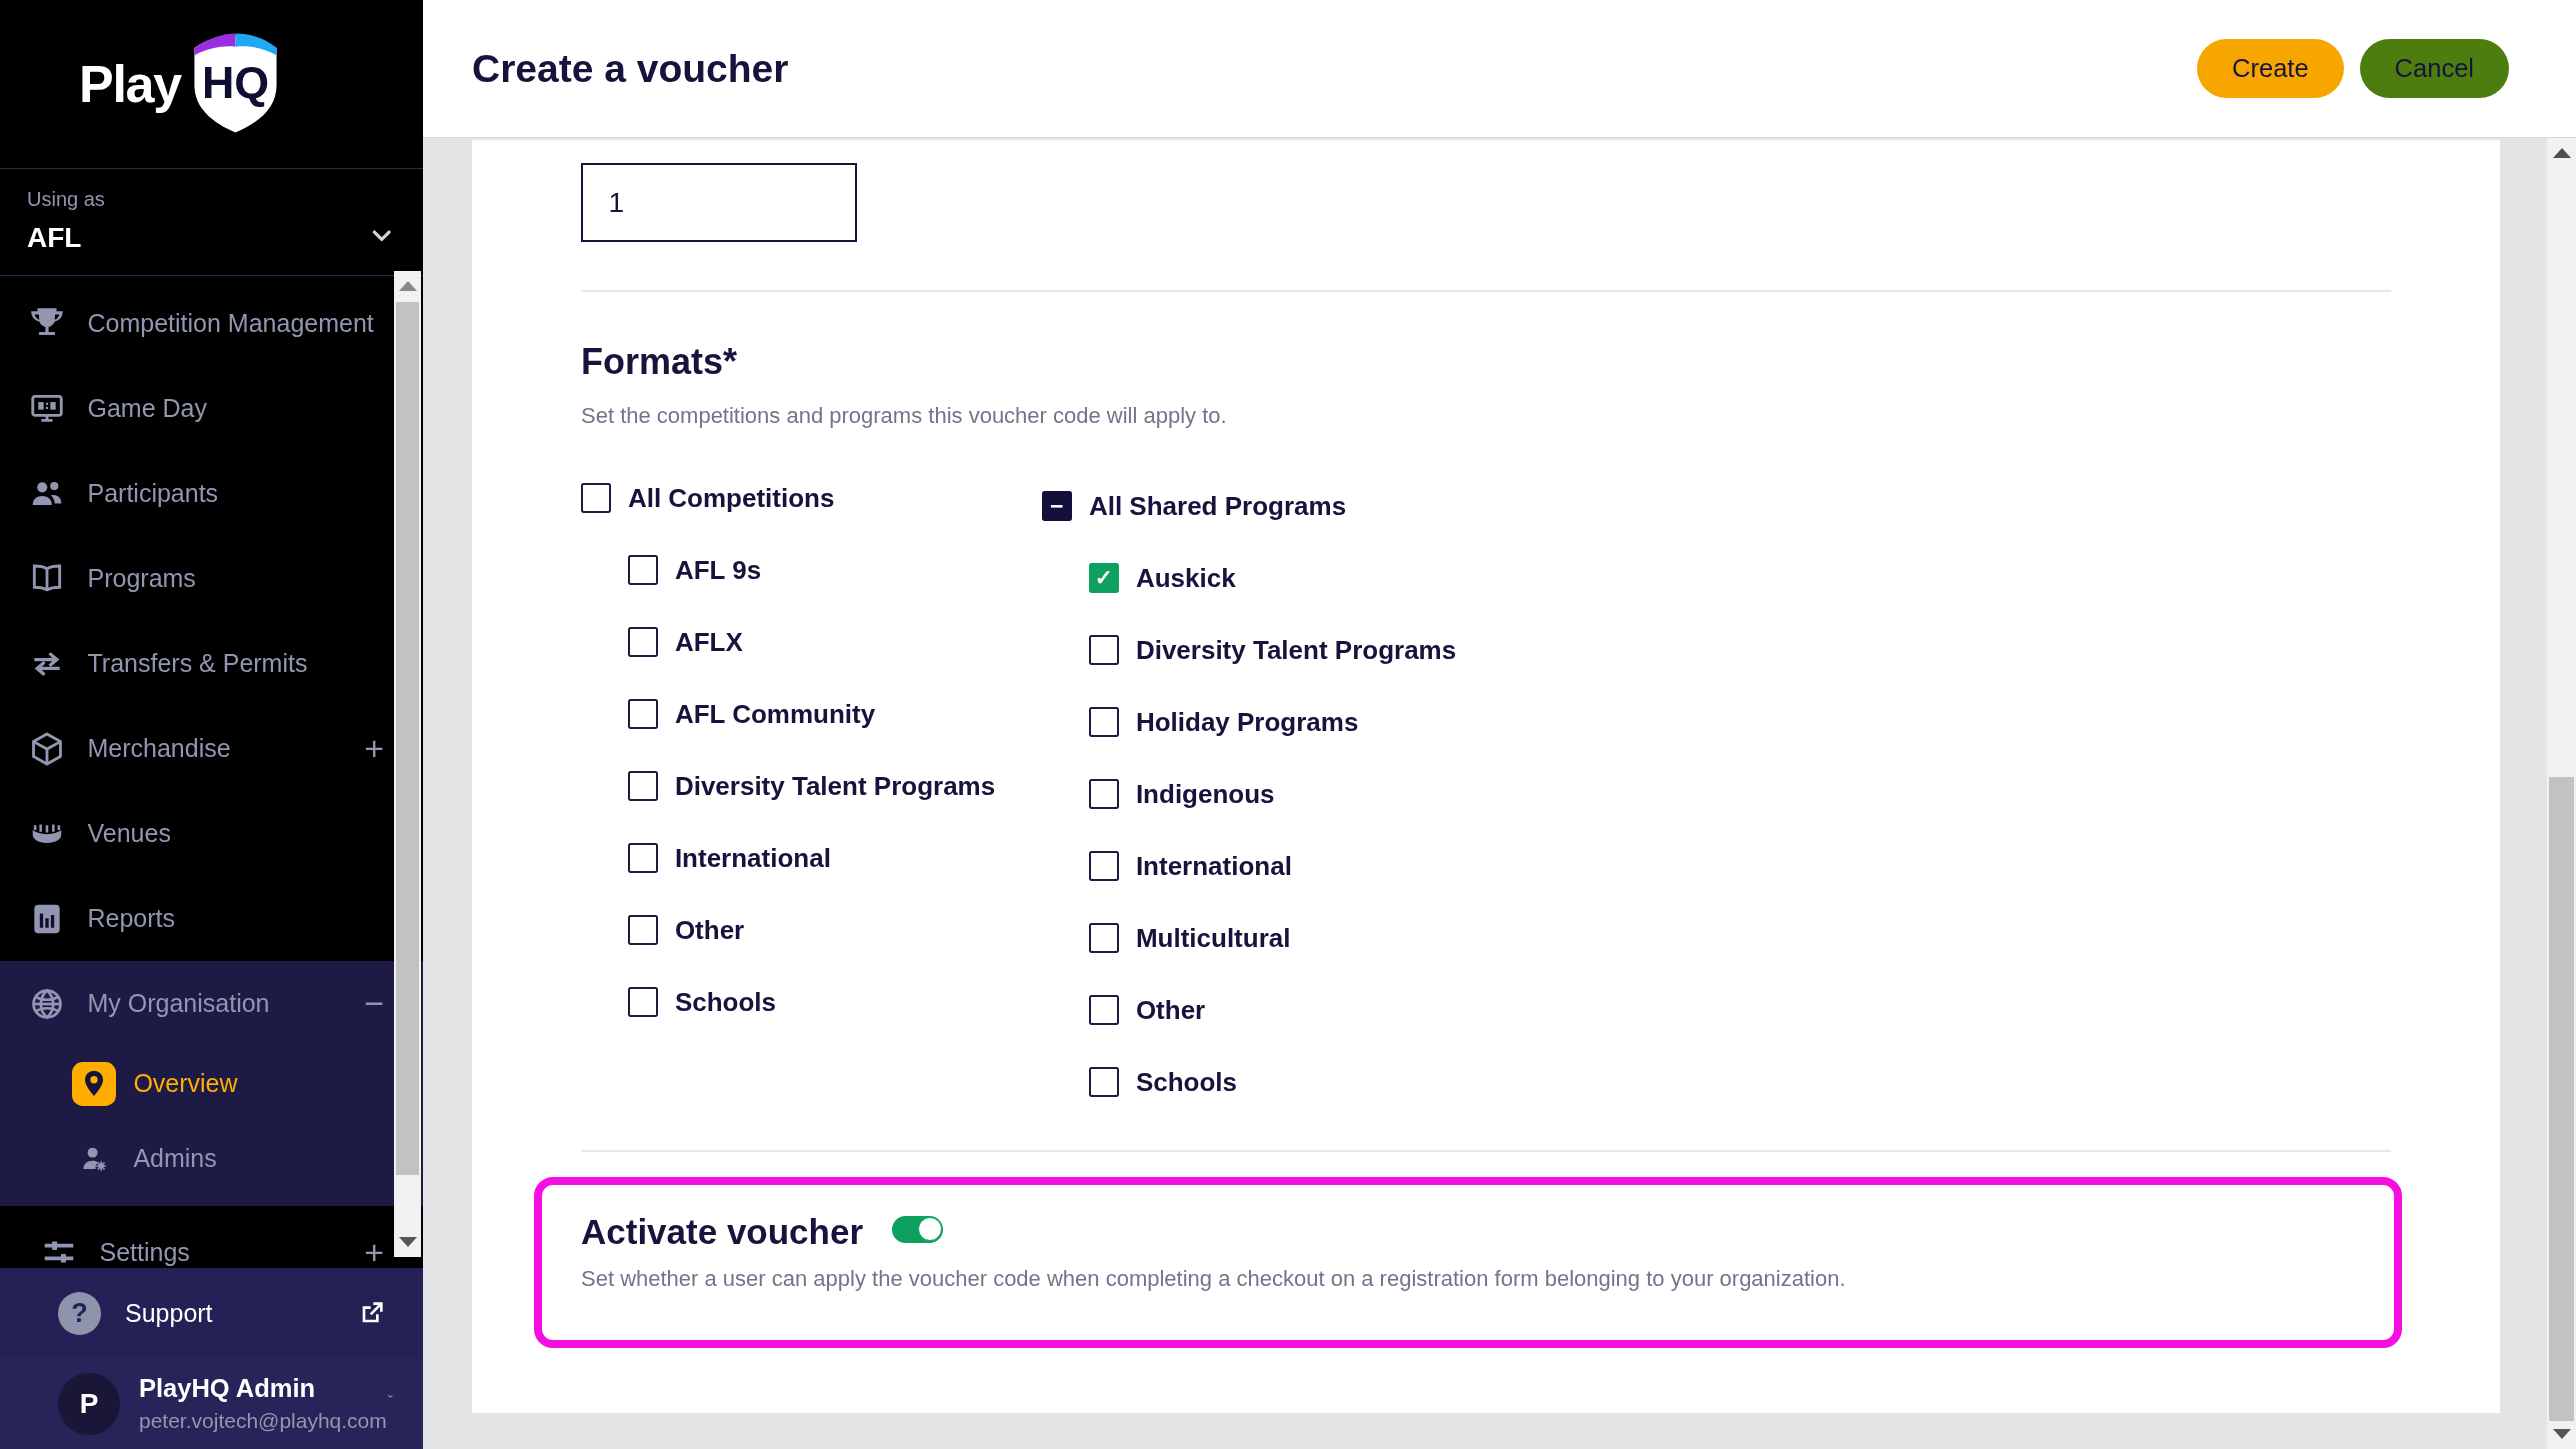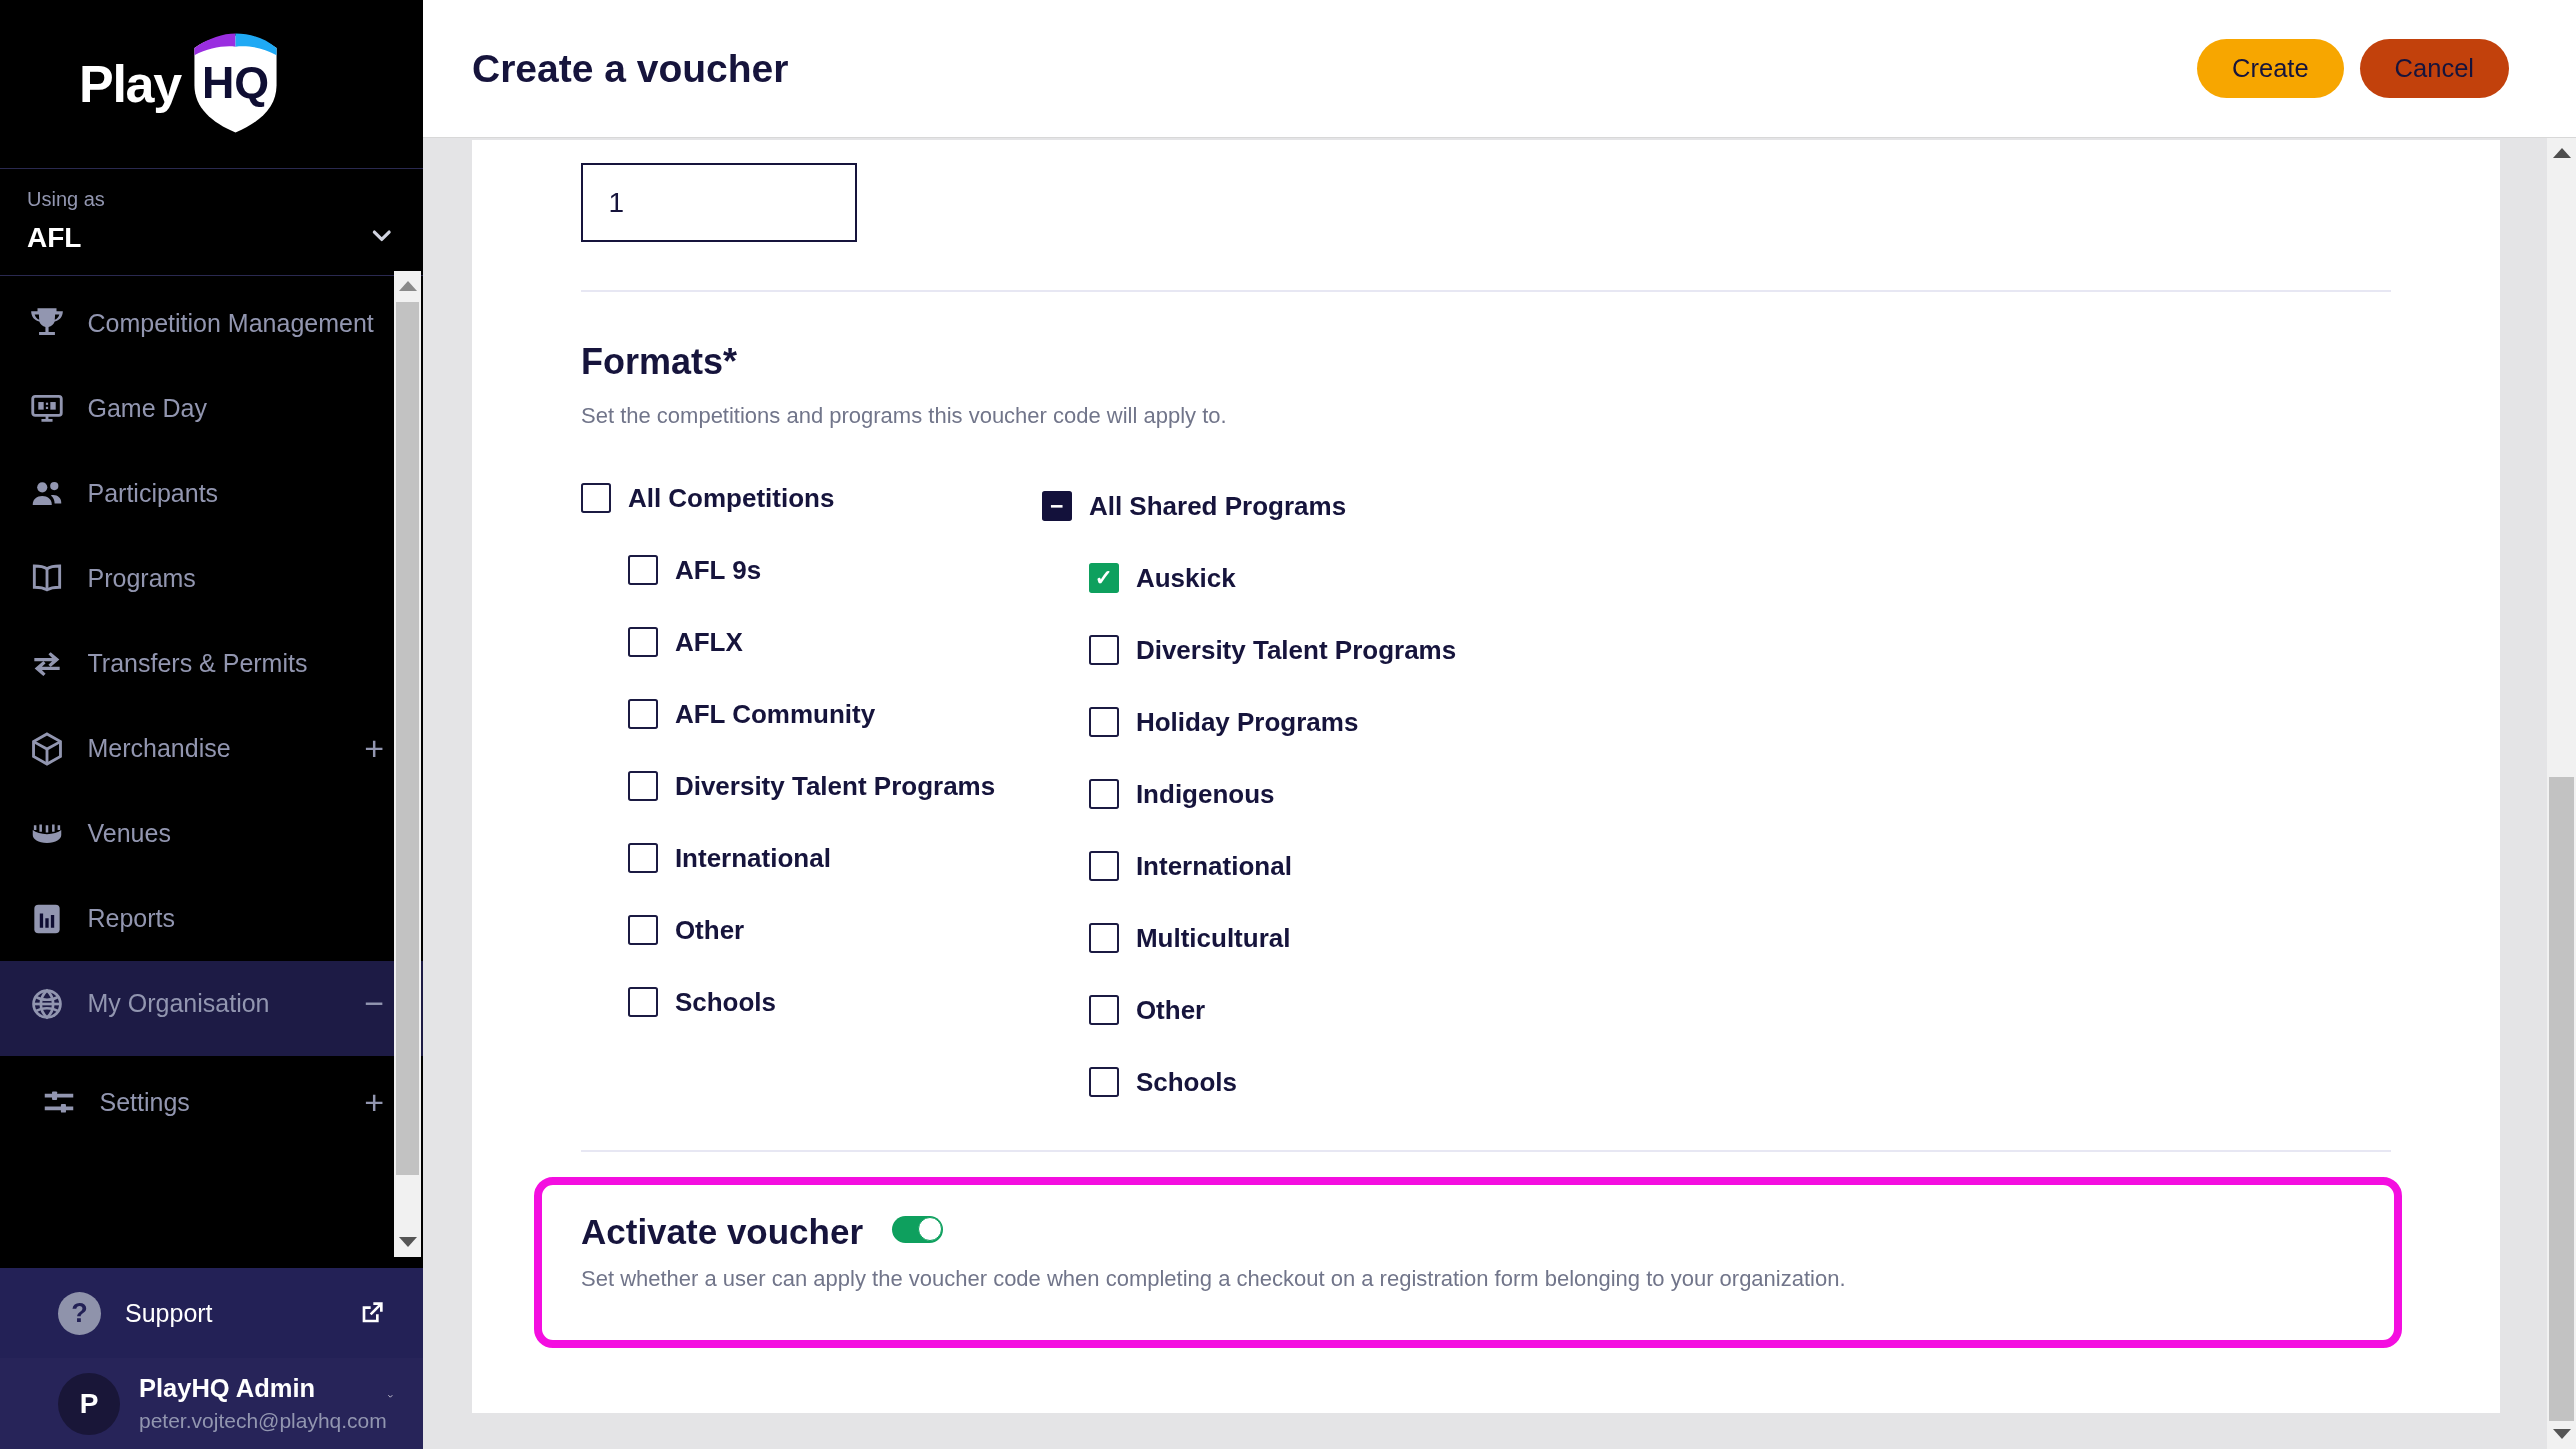--- a/index.html
+++ b/index.html
@@ -53,21 +53,21 @@
   #main-scroll { left:2547px; top:138px; width:29px; height:1311px; }
   #main-scroll .thumb { top:639px; height:644px; }
   #main-scroll .tri-up { border-bottom-color:#4E4E4E; }
 
   
   .header { position:absolute; left:423px; top:0; width:2153px; height:138px; background:#fff; border-bottom:1.3px solid #D8D8D8; display:flex; align-items:center; }
   .page-title { margin-left:49px; font-size:39px; font-weight:700; color:#16143C; }
   .header-actions { margin-left:auto; margin-right:67px; display:flex; gap:16px; }
   .btn { height:59px; border:none; border-radius:29.5px; font-family:inherit; font-size:25.5px; font-weight:400; color:#16143C; cursor:pointer; padding:0 35px; }
   .btn-create { background:#F7A600; }
-  .btn-cancel { background:#c2410c; }
+  .btn-cancel { background:#4d7c0f; }
 
   
   .card { position:absolute; left:472px; top:140px; width:2028px; height:1273px; background:#fff; }
   .qty-input { position:absolute; left:109px; top:23px; width:276px; height:79px; border:2px solid #16143C; background:#fff; font-family:inherit; font-size:28px; color:#16143C; padding-left:25.5px; }
   .divider { position:absolute; left:109px; width:1810px; height:2px; background:#E7E7F3; }
   #divider1 { top:150px; } #divider2 { top:1010px; }
   .formats-heading { position:absolute; left:109px; top:201px; font-size:36px; font-weight:700; color:#16143C; }
   .formats-subtitle { position:absolute; left:109px; top:263px; font-size:22px; color:#71758A; }
 
   .cb-col { position:absolute; }
@@ -201,20 +201,43 @@
             <g fill="none" stroke="currentColor" stroke-width="1.7">
               <circle cx="12" cy="12" r="8.5"></circle>
               <path d="M3.5 12h17"></path>
               <path d="M12 3.5c2.6 2.3 3.9 5.2 3.9 8.5s-1.3 6.2-3.9 8.5c-2.6-2.3-3.9-5.2-3.9-8.5S9.4 5.8 12 3.5z"></path>
               <path d="M5.2 7.6c1.8 1.1 4.1 1.7 6.8 1.7s5-.6 6.8-1.7M5.2 16.4c1.8-1.1 4.1-1.7 6.8-1.7s5 .6 6.8 1.7"></path>
             </g>
           </svg></span>
       <span class="lbl">My Organisation</span>
       <span class="badge">−</span>
     </div>
+    <div>
+
+        <div class="sub-row active">
+          <span class="sub-icon">
+            <svg viewBox="0 0 24 24">
+              <path d="M12 2.6a6.4 6.4 0 0 1 6.4 6.4c0 4.7-6.4 11.4-6.4 11.4S5.6 13.7 5.6 9A6.4 6.4 0 0 1 12 2.6zm0 3.8a2.6 2.6 0 1 0 0 5.2 2.6 2.6 0 0 0 0-5.2z" fill="#16143C"></path>
+            </svg>
+          </span>
+          <span class="lbl">Overview</span>
+        </div>
+
+        <div class="sub-row">
+          <span class="sub-icon">
+            <svg viewBox="0 0 24 24">
+              <circle cx="11" cy="7.5" r="3.5" fill="currentColor"></circle>
+              <path d="M4.5 19c0-3.6 2.9-5.8 6.5-5.8 1.5 0 2.9.4 4 1.1a4.9 4.9 0 0 0-1.8 4.7H4.5z" fill="currentColor"></path>
+              <circle cx="17" cy="17" r="2.1" fill="currentColor"></circle>
+              <path d="M17 13.7v1.1M17 19.2v1.1M20.3 17h-1.1M14.8 17h-1.1M19.4 14.6l-.8.8M15.4 18.6l-.8.8M19.4 19.4l-.8-.8M15.4 15.4l-.8-.8" stroke="currentColor" stroke-width="1.2"></path>
+            </svg>
+          </span>
+          <span class="lbl">Admins</span>
+        </div>
+      </div>
   </div>
 
   <div class="side-row settings-row">
     <span class="icon"><svg viewBox="0 0 24 24">
           <path d="M3 8h18M3 16h18" stroke="currentColor" stroke-width="2.4"></path>
           <rect x="7.6" y="5.3" width="3.2" height="5.4" rx=".6" fill="currentColor"></rect>
           <rect x="13.2" y="13.3" width="3.2" height="5.4" rx=".6" fill="currentColor"></rect>
         </svg></span>
     <span class="lbl">Settings</span>
     <span class="badge">+</span>

